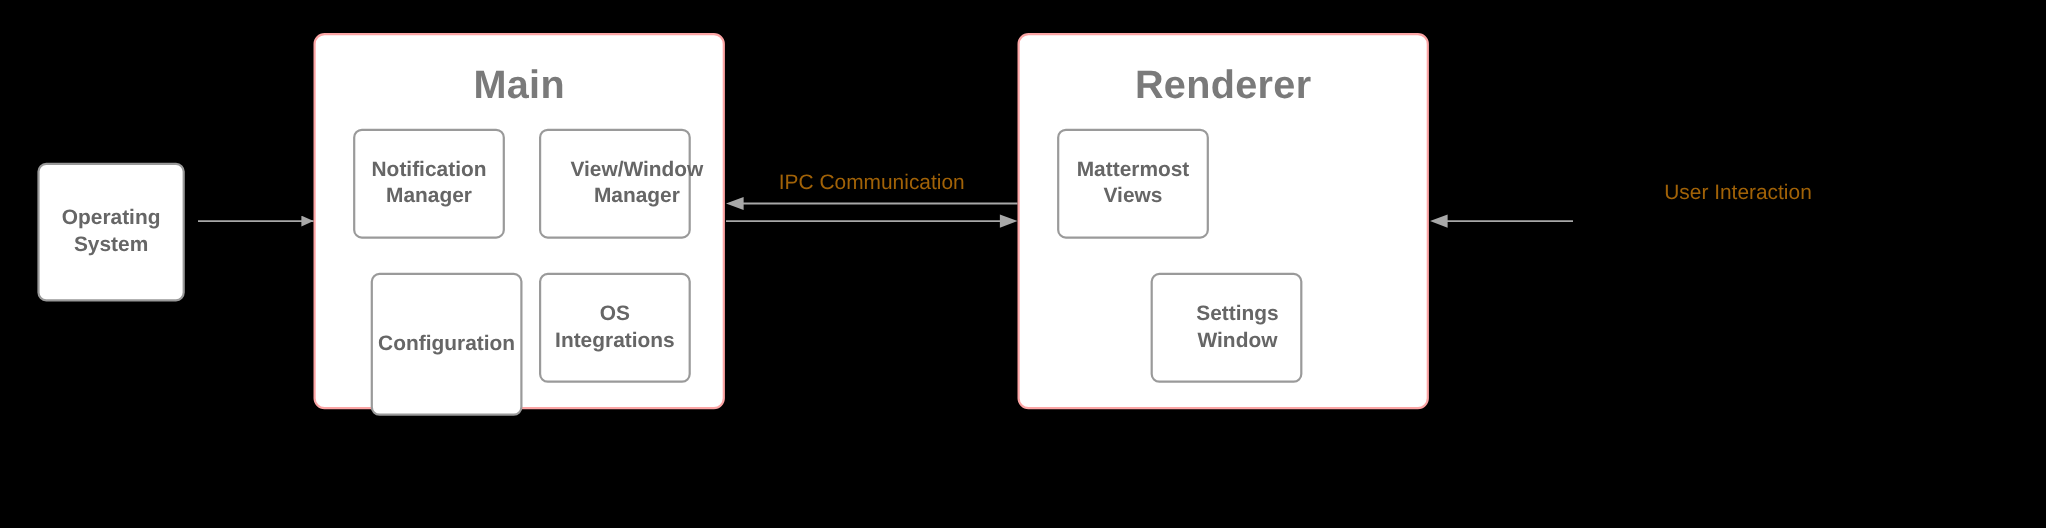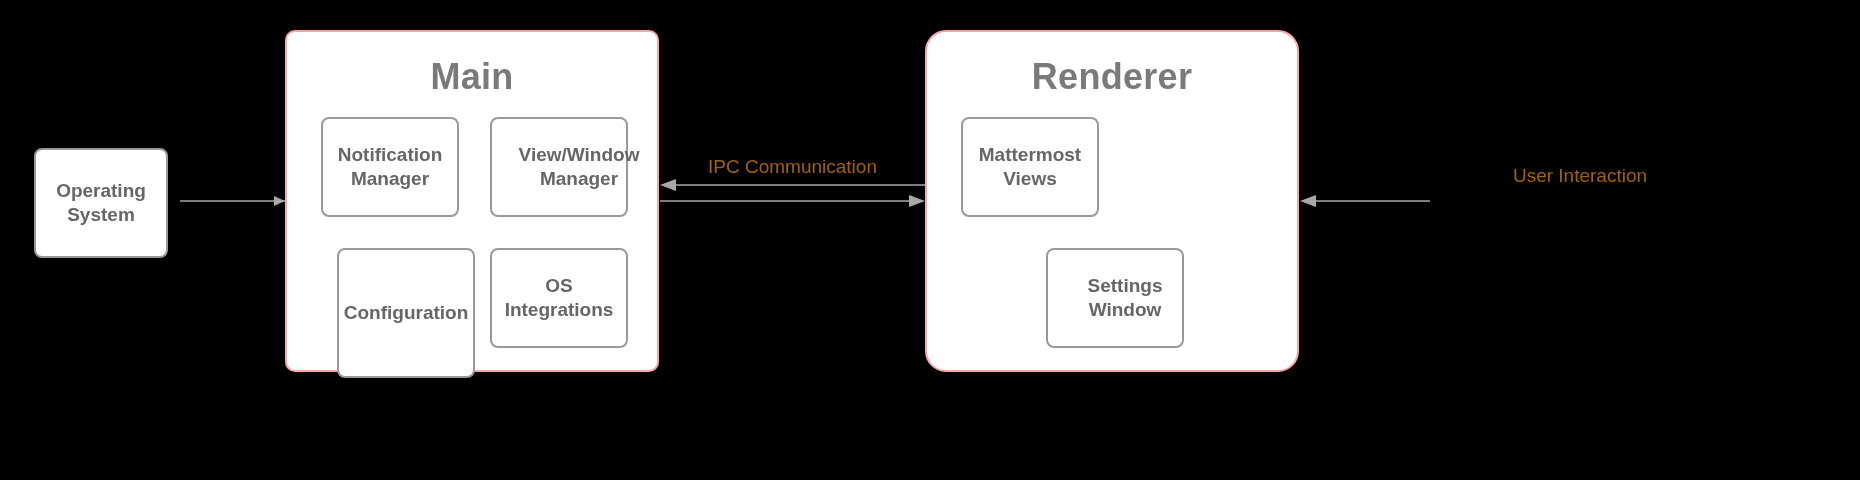--- a/index.html
+++ b/index.html
@@ -33,21 +33,21 @@
     text-align: center;
     line-height: 1.28;
     white-space: pre-line;
     font-weight: 700;
   }
   
   #os-node {
     left: 34px;
     top: 148px;
     width: 134px;
-    height: 110px;
+    height: 126px;
     display: flex;
     align-items: center;
     justify-content: center;
   }
   #os-node .node-label { font-size: 19px; }
 
   
   .container-node {
     position: absolute;
     background: #ffffff;
@@ -59,21 +59,20 @@
     left: 285px;
     top: 30px;
     width: 374px;
     height: 342px;
   }
   #renderer-container {
     left: 925px;
     top: 30px;
     width: 374px;
     height: 342px;
-    border-radius: 21px;
   }
   .container-title {
     position: absolute;
     left: 0;
     right: 0;
     top: 24px;
     text-align: center;
     font-size: 36px;
     font-weight: bold;
     color: #7a7a7a;

